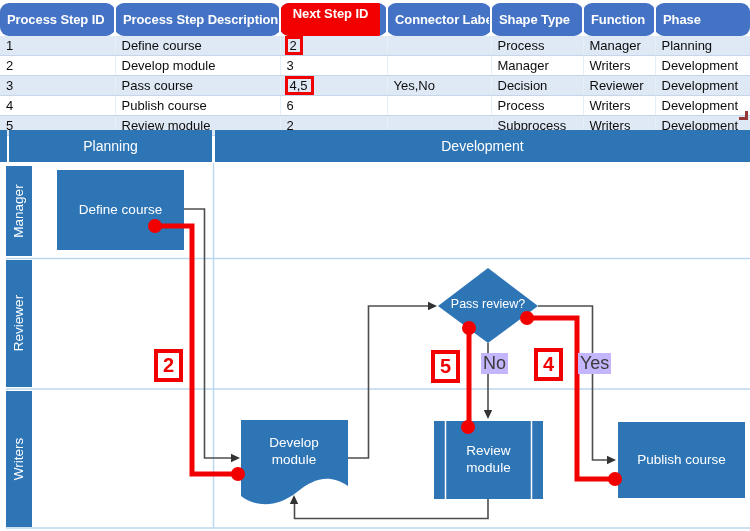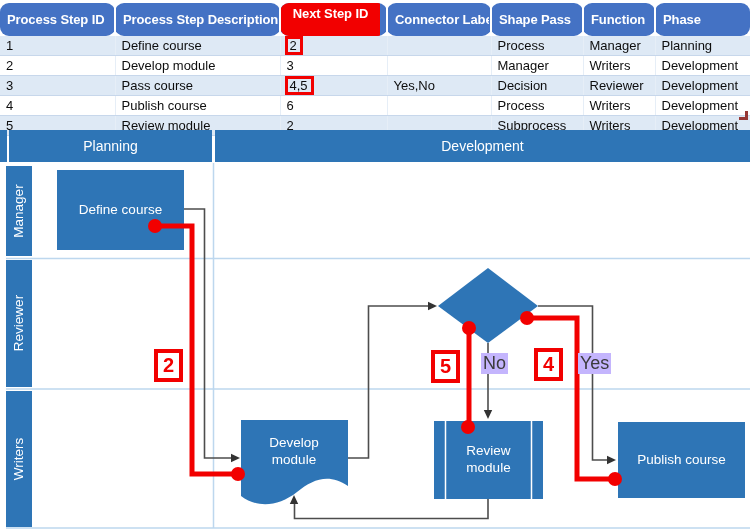--- a/index.html
+++ b/index.html
@@ -54,21 +54,21 @@
         <col style="width:95px">
     </colgroup>
     <thead>
       <tr>
         <th><span>Process Step ID</span></th>
         <th><span>Process Step Description</span></th>
         <th class="hl">
             <span class="red-hl">Next Step ID</span>
           </th>
         <th><span>Connector Label</span></th>
-        <th><span>Shape Pass</span></th>
+        <th><span>Shape Type</span></th>
         <th><span>Function</span></th>
         <th><span>Phase</span></th>
       </tr>
     </thead>
     <tbody>
       <tr>
         <td><span>1</span></td>
         <td><span>Define course</span></td>
         <td><span class="red-box"><span>2</span></span></td>
         <td><span></span></td>
@@ -163,20 +163,21 @@
 
   <div class="phase-label" style="left:9px;top:130px;width:203px">Planning</div>
   <div class="phase-label" style="left:215px;top:130px;width:535px">Development</div>
 
   <div class="lane-label" style="left:-31px;top:198px">Manager</div>
   <div class="lane-label" style="left:-31px;top:310px">Reviewer</div>
   <div class="lane-label" style="left:-31px;top:446px">Writers</div>
 
   <div class="shape-label" style="left:57px;top:170px;width:127px;height:80px">Define course</div>
   <div class="shape-label" style="left:248px;top:422px;width:92px;height:60px">Develop module</div>
+  <div class="shape-label" style="left:448px;top:280px;width:80px;height:50px;font-size:12.5px">Pass review?</div>
   <div class="shape-label" style="left:446px;top:421px;width:85px;height:78px">Review module</div>
   <div class="shape-label" style="left:618px;top:422px;width:127px;height:76px">Publish course</div>
 
   <div class="conn-label" style="left:481px;top:353px">No</div>
   <div class="conn-label" style="left:578px;top:353px">Yes</div>
 
   <div class="callout" style="left:154px;top:349px">2</div>
   <div class="callout" style="left:431px;top:350px">5</div>
   <div class="callout" style="left:534px;top:348px">4</div>
 

